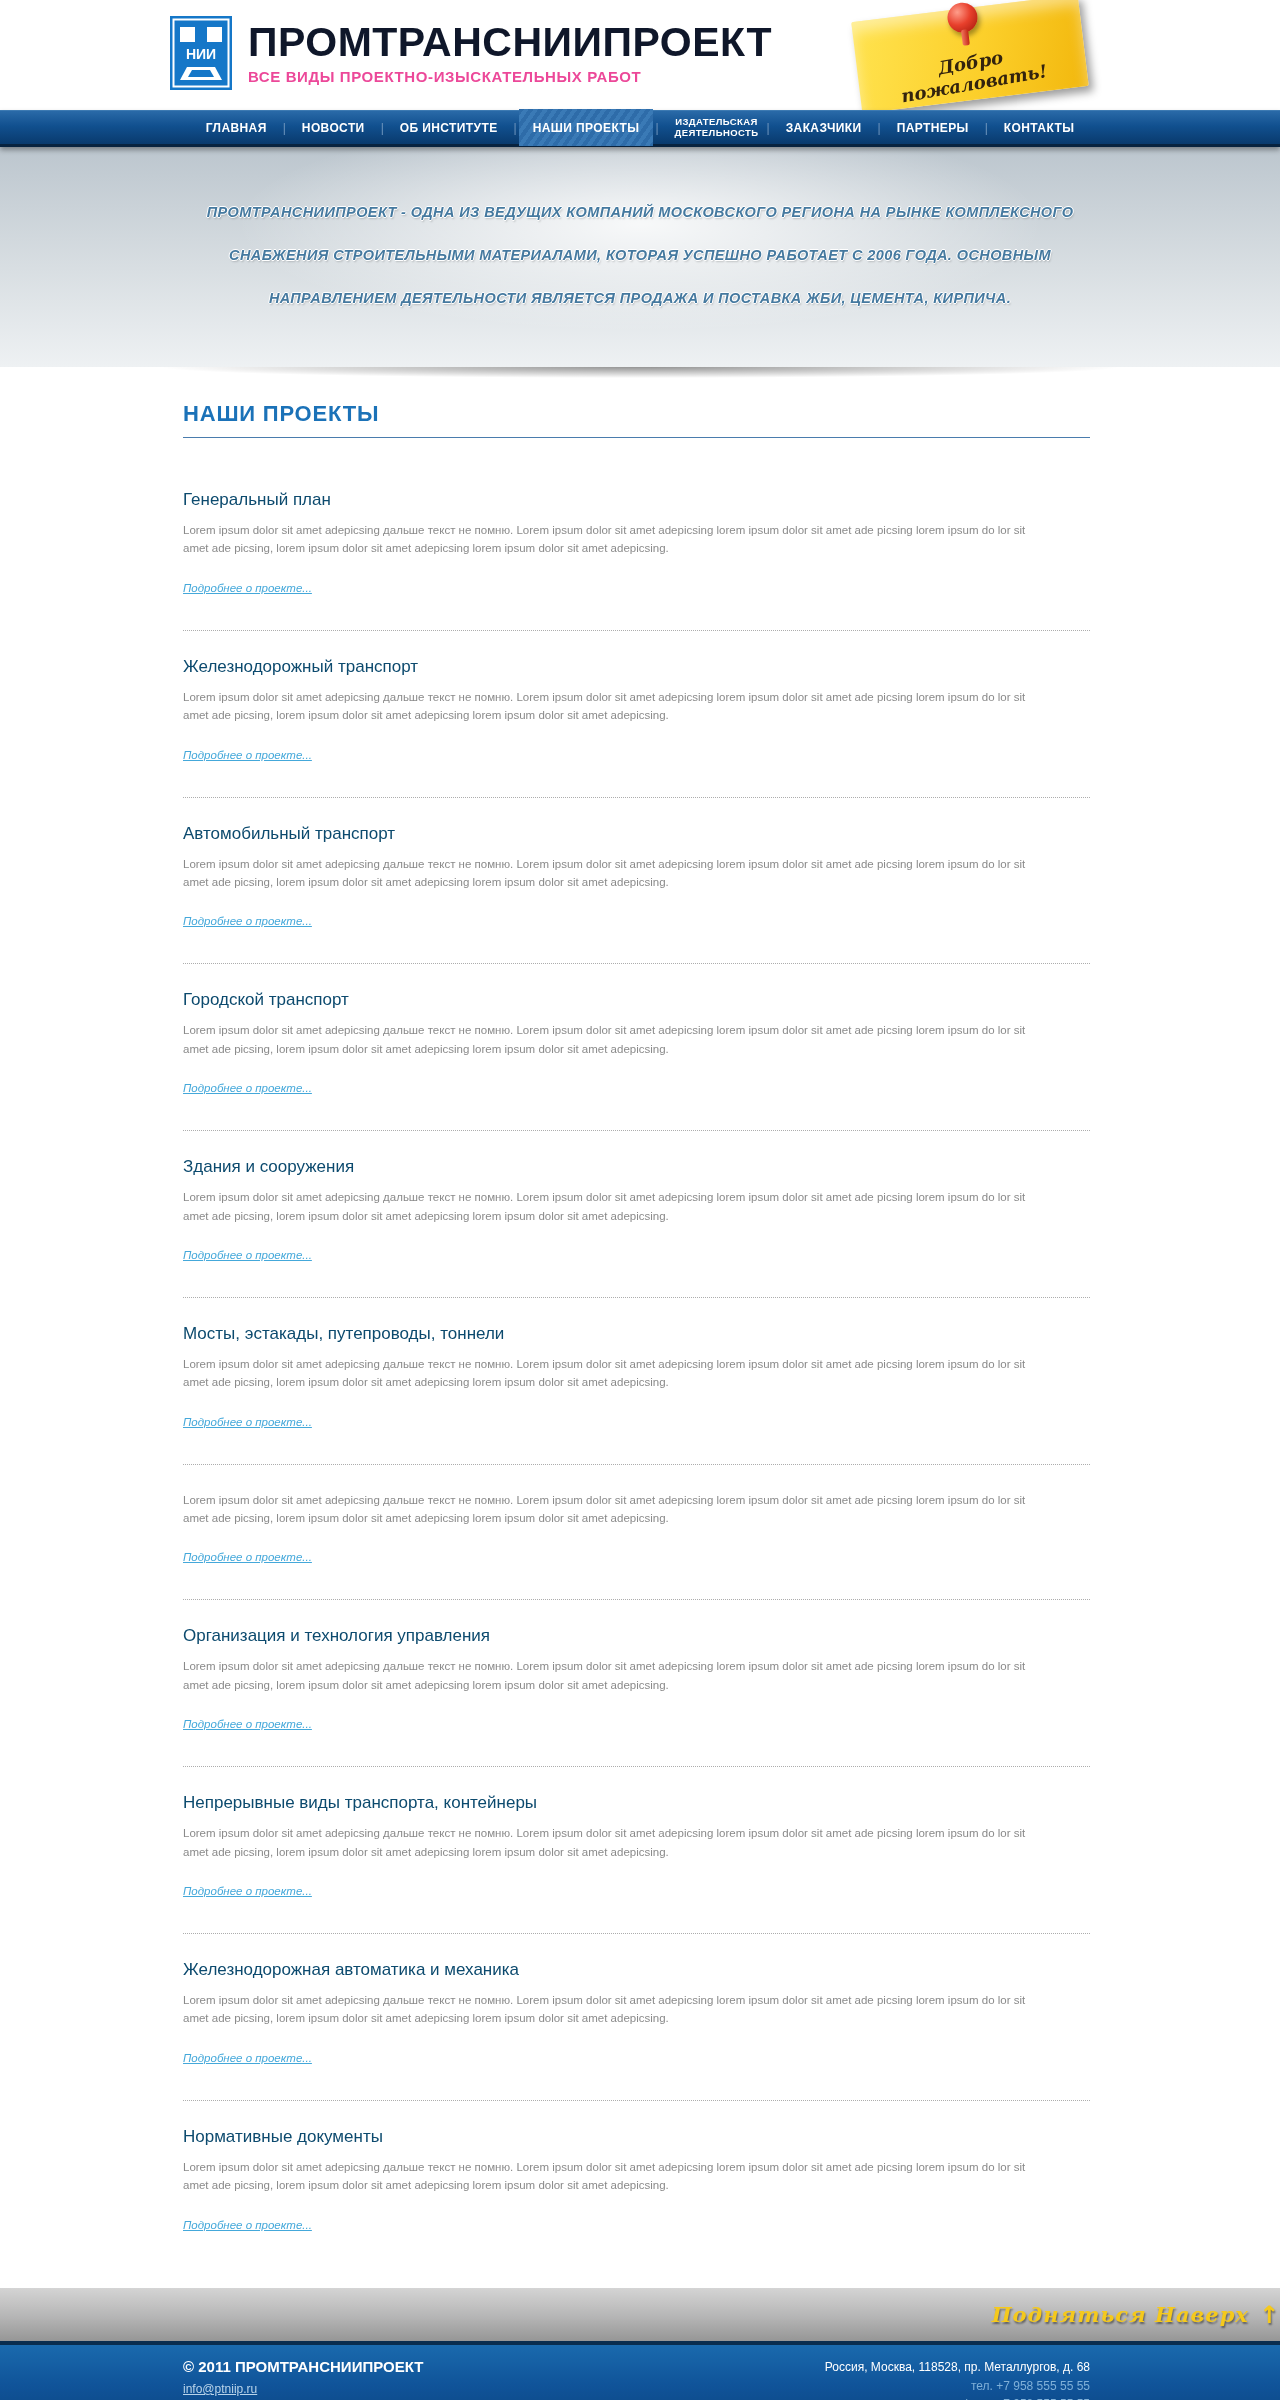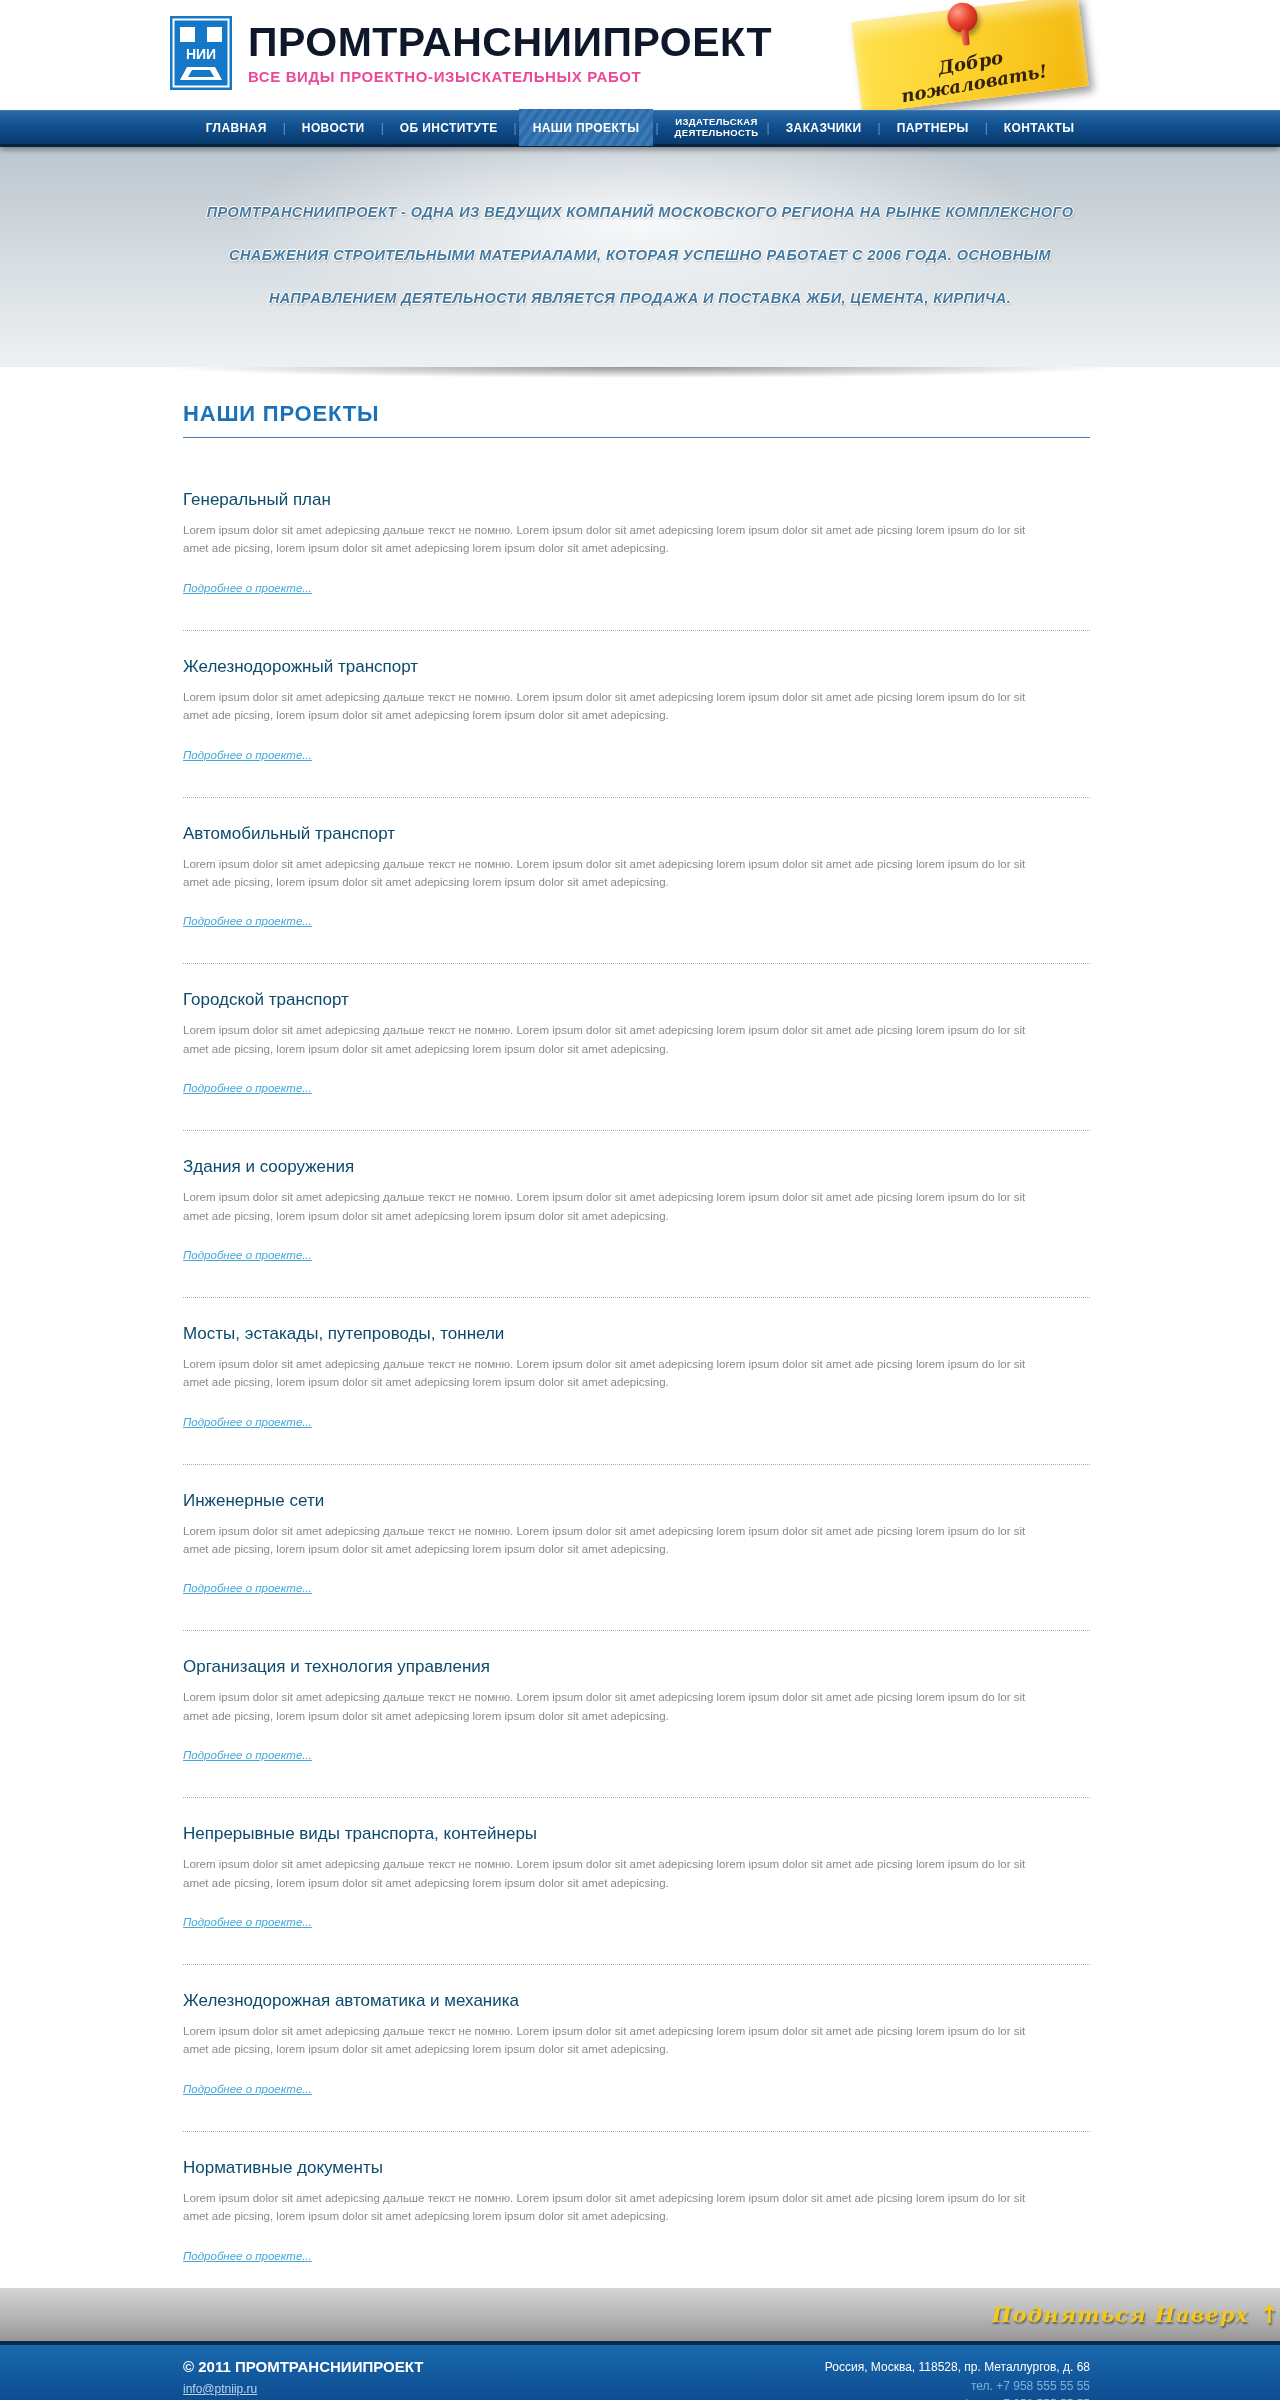--- a/index.html
+++ b/index.html
@@ -236,21 +236,20 @@
   </div>
 
   <div class="project">
     <h2 class="proj-title">Мосты, эстакады, путепроводы, тоннели</h2>
     <p class="proj-body">Lorem ipsum dolor sit amet adepicsing дальше текст не помню. Lorem ipsum dolor sit amet adepicsing lorem ipsum dolor sit amet ade picsing lorem ipsum do lor sit amet ade picsing, lorem ipsum dolor sit amet adepicsing lorem ipsum dolor sit amet adepicsing.</p>
     <a class="proj-link" href="#">Подробнее о проекте...</a>
     <div class="divider"></div>
   </div>
 
   <div class="project">
-    <h2 class="proj-title">Инженерные сети</h2>
     <p class="proj-body">Lorem ipsum dolor sit amet adepicsing дальше текст не помню. Lorem ipsum dolor sit amet adepicsing lorem ipsum dolor sit amet ade picsing lorem ipsum do lor sit amet ade picsing, lorem ipsum dolor sit amet adepicsing lorem ipsum dolor sit amet adepicsing.</p>
     <a class="proj-link" href="#">Подробнее о проекте...</a>
     <div class="divider"></div>
   </div>
 
   <div class="project">
     <h2 class="proj-title">Организация и технология управления</h2>
     <p class="proj-body">Lorem ipsum dolor sit amet adepicsing дальше текст не помню. Lorem ipsum dolor sit amet adepicsing lorem ipsum dolor sit amet ade picsing lorem ipsum do lor sit amet ade picsing, lorem ipsum dolor sit amet adepicsing lorem ipsum dolor sit amet adepicsing.</p>
     <a class="proj-link" href="#">Подробнее о проекте...</a>
     <div class="divider"></div>

